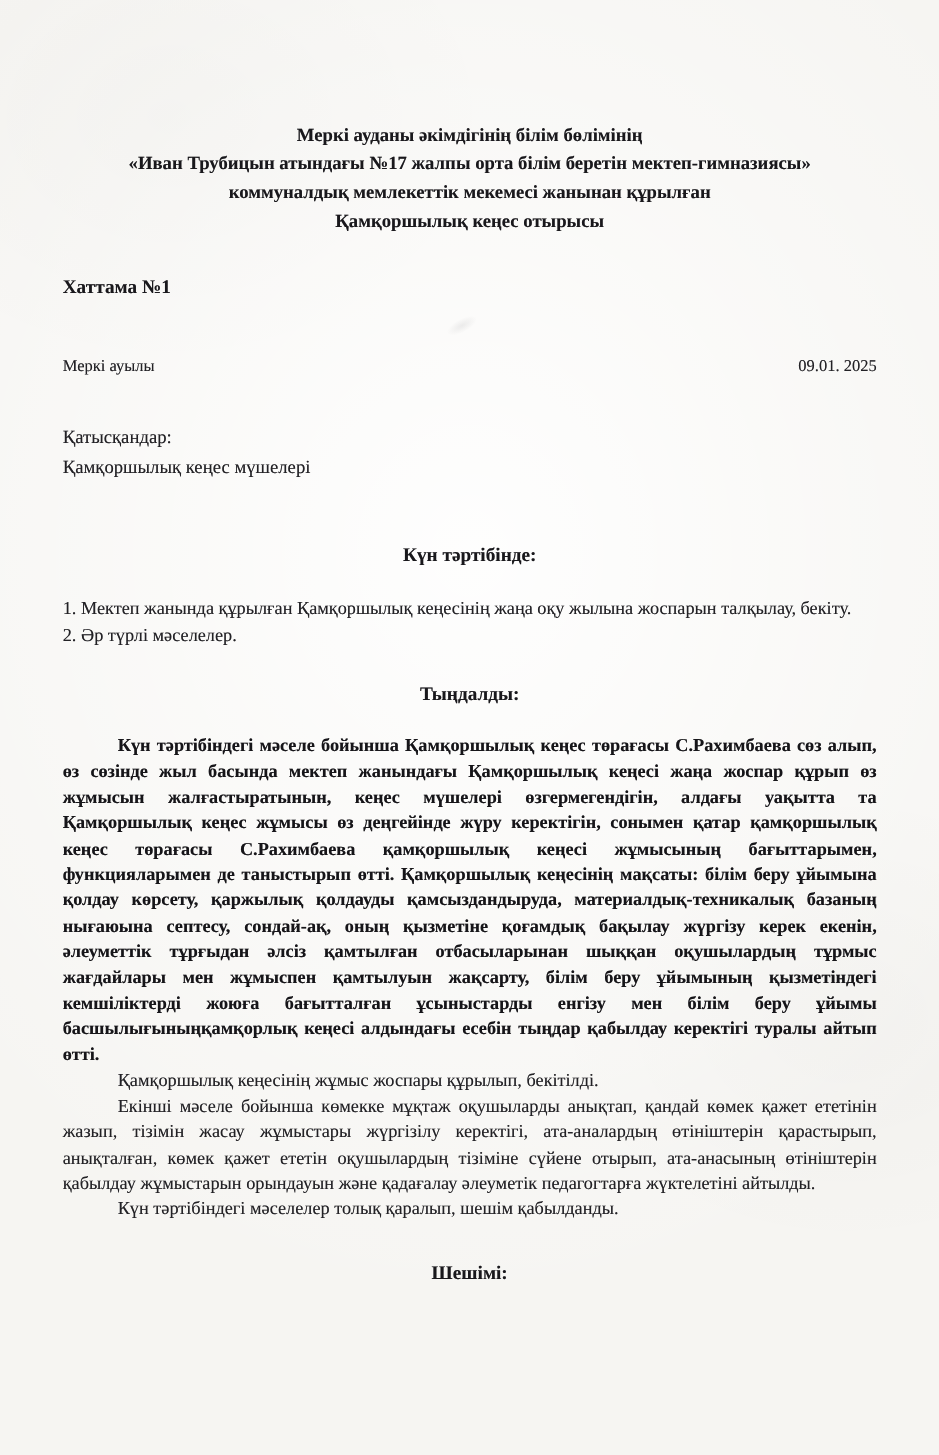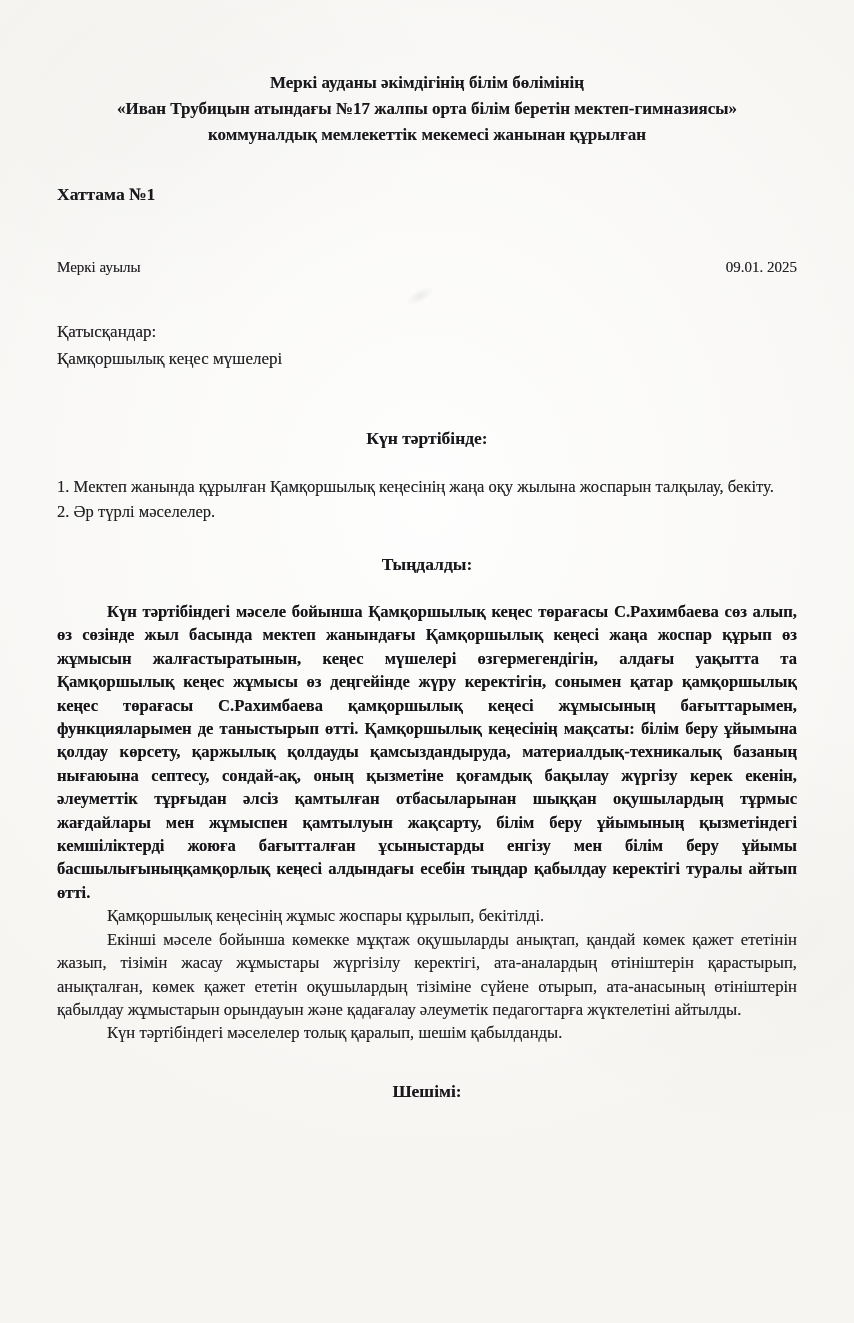--- a/index.html
+++ b/index.html
@@ -12,21 +12,21 @@
     height: 1323px;
     overflow: hidden;
     font-family: "Liberation Serif", "DejaVu Serif", serif;
     color: #232226;
   }
   .paper {
     position: relative;
     width: 854px;
     height: 1323px;
     box-sizing: border-box;
-    padding: 70px 57px 0 57px;
+    padding: 110px 57px 0 57px;
     background:
       radial-gradient(130% 95% at 50% 38%, rgba(255,255,255,0.9) 0%, rgba(255,255,255,0) 55%),
       radial-gradient(60% 30% at 18% 8%, rgba(0,0,0,0.02) 0%, rgba(0,0,0,0) 60%),
       radial-gradient(50% 25% at 90% 70%, rgba(0,0,0,0.018) 0%, rgba(0,0,0,0) 65%),
       #f6f5f2;
   }
   .scan-text {
     text-shadow: 0 0 0.5px rgba(20,20,24,0.45);
   }
   .title-block {
@@ -101,20 +101,21 @@
 </style>
 </head>
 <body>
 
 <div class="paper scan-text">
 
   <div class="title-block">
     <div>Меркі ауданы әкімдігінің білім бөлімінің</div>
     <div>«Иван Трубицын атындағы №17 жалпы орта білім беретін мектеп-гимназиясы»</div>
     <div>коммуналдық мемлекеттік мекемесі жанынан құрылған</div>
+    <div>Қамқоршылық кеңес отырысы</div>
   </div>
 
   <div class="protocol-title">Хаттама №1</div>
   <div class="smudge"></div>
 
   <div class="meta-row">
     <span>Меркі ауылы</span>
     <span>09.01. 2025</span>
   </div>
 

